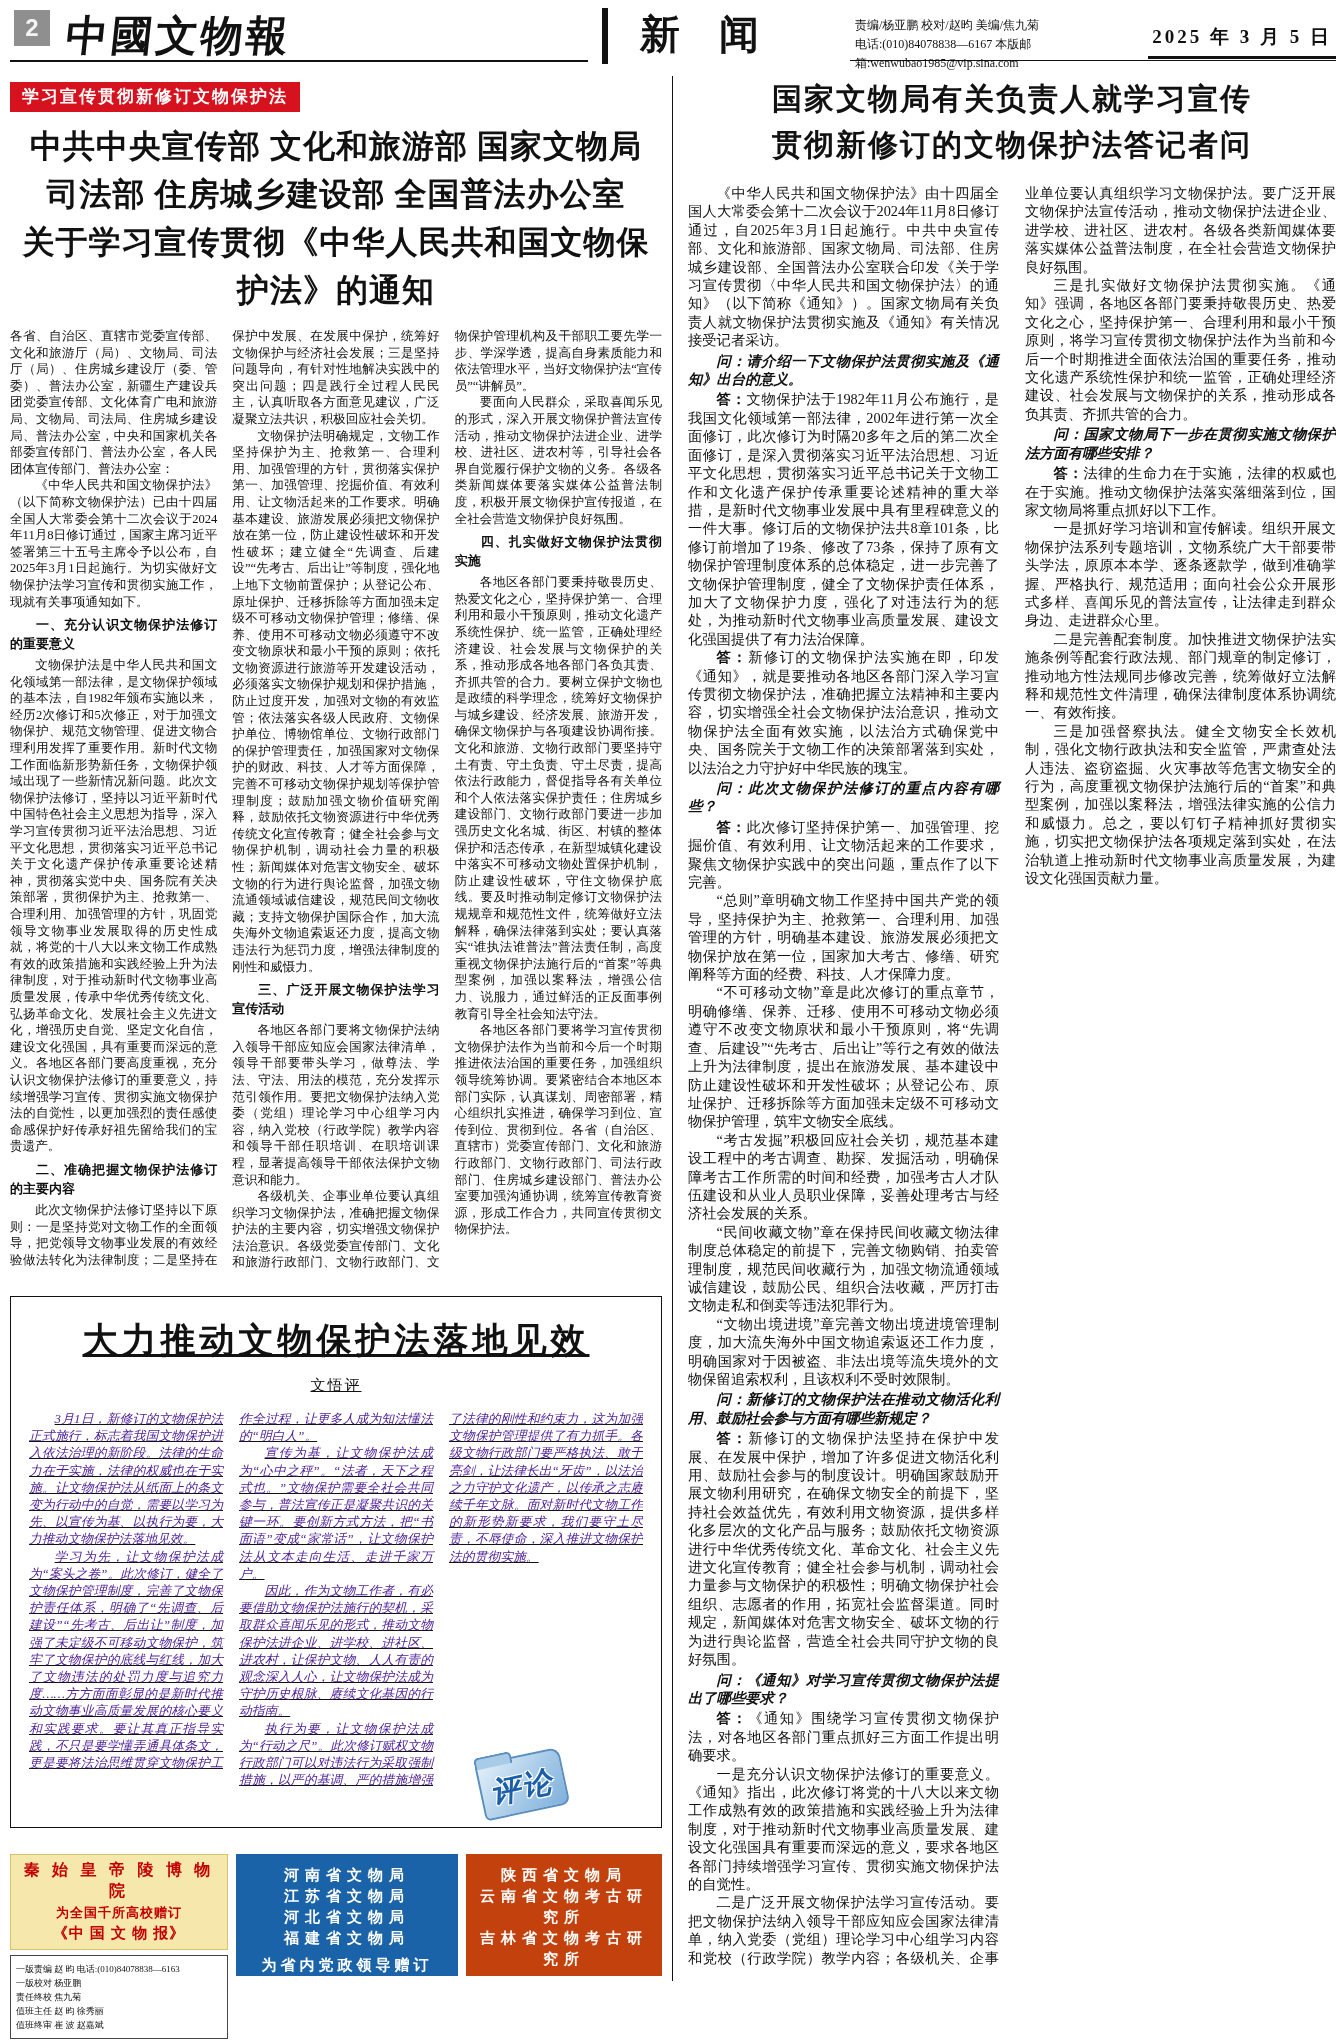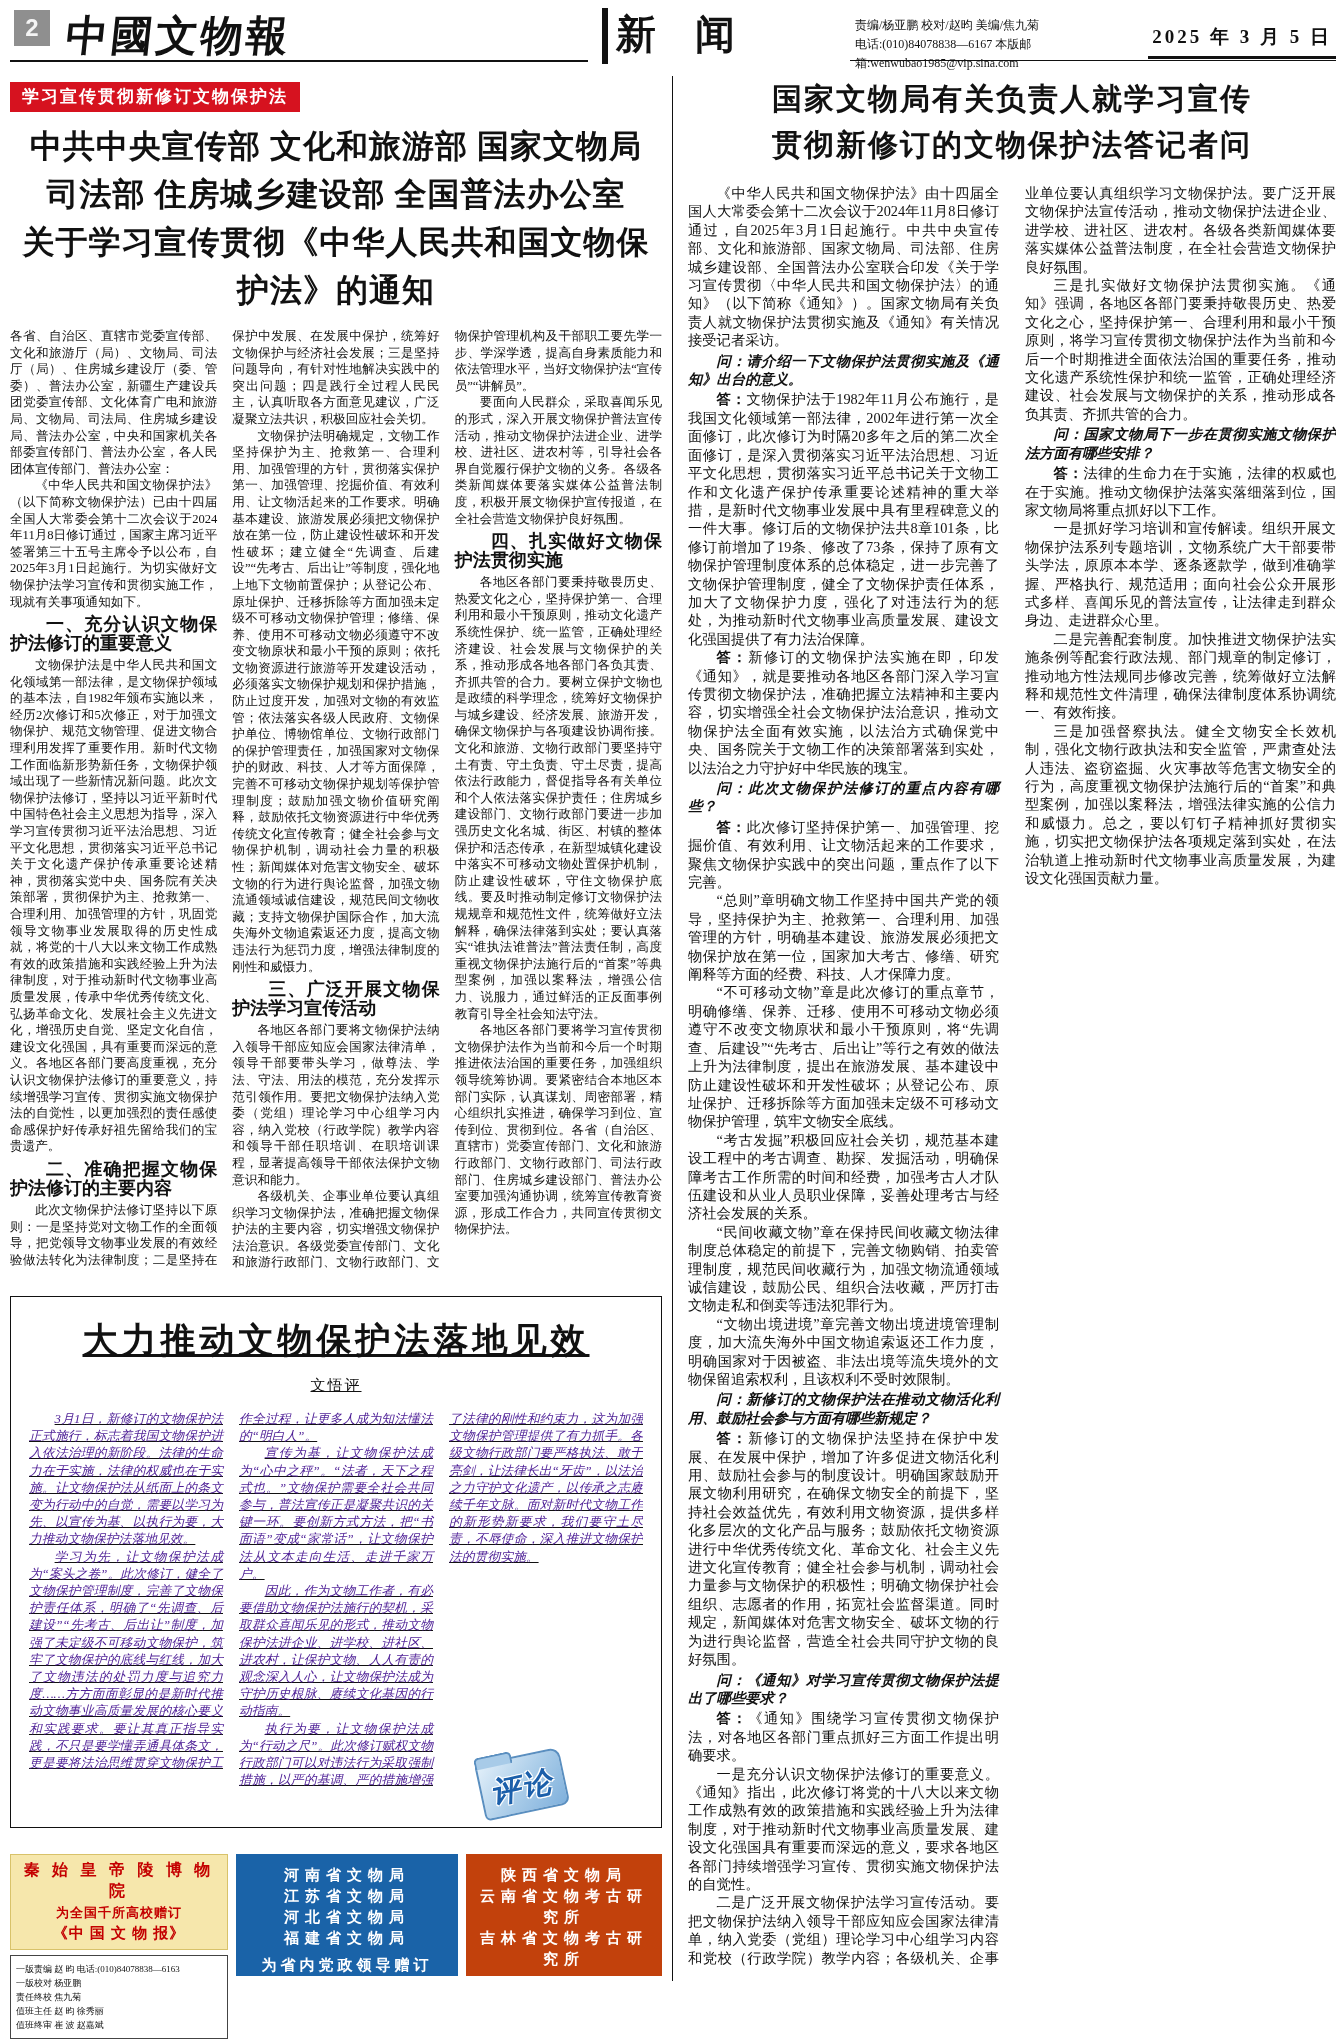--- a/index.html
+++ b/index.html
@@ -11,36 +11,36 @@
   
   .header { position:absolute; left:10px; top:8px; width:1326px; height:58px; }
   .hdr-rule-left { position:absolute; left:0; top:52px; width:578px; height:2px; background:#111; }
   .hdr-rule-right { position:absolute; left:840px; top:52px; width:486px; height:1px; background:#111; }
   .pagenum { position:absolute; left:4px; top:2px; width:36px; height:36px; background:#8f8f8f;
     color:#f4f4f4; font-family:"Liberation Sans",sans-serif; font-size:24px; font-weight:bold;
     text-align:center; line-height:36px; }
   .masthead { position:absolute; left:56px; top:0px; font-size:42px; font-weight:bold;
     transform:skewX(-6deg); letter-spacing:3px; }
   .section-title { position:absolute; left:592px; top:0px; height:56px; border-left:6px solid #111;
-    padding-left:8px; font-family:"Liberation Sans",sans-serif; font-weight:bold; font-size:40px;
+    padding-left:32px; font-family:"Liberation Sans",sans-serif; font-weight:bold; font-size:40px;
     letter-spacing:14px; line-height:52px; }
   .hdr-info { position:absolute; left:845px; top:8px; width:330px; font-size:12px; line-height:19px; }
   .hdr-date { position:absolute; right:0px; top:16px; font-size:19px; letter-spacing:3px;
     border-bottom:3px solid #111; padding:0 4px 6px 4px; font-weight:bold; }
   
   .left-sec { position:absolute; left:10px; top:82px; width:652px; }
   .badge { display:inline-block; background:#d6121f; color:#fff; font-family:"Liberation Sans",sans-serif;
     font-weight:bold; font-size:17px; padding:3px 12px 4px; letter-spacing:2px; }
   .notice-headline { margin-top:10px; text-align:center; font-weight:bold; font-size:32px;
     line-height:48px; letter-spacing:1px; }
   .notice-body { margin-top:14px; height:950px; column-count:3; column-gap:15px; column-fill:auto;
     overflow:hidden; font-size:12.6px; line-height:16.6px; text-align:justify; }
   .notice-body p { text-indent:2em; }
   .notice-body p.noindent { text-indent:0; }
-  .sub { font-family:"Liberation Sans",sans-serif; font-weight:bold; font-size:18px;
+  .sub { font-family:"Liberation Sans",sans-serif; font-weight:bold; font-size:13px;
     line-height:19px; margin:5px 0 4px; text-indent:2em; }
   
   .comment-box { position:relative; margin-top:18px; border:1px solid #111; width:652px; height:532px;
     padding:20px 18px 10px;text-decoration:underline; }
   .comment-title { text-align:center; font-family:"Liberation Sans",sans-serif; font-weight:bold;
     font-size:35px; letter-spacing:4px; }
   .comment-byline { text-align:center; font-size:15px; margin-top:12px; letter-spacing:2px; }
   .comment-body { margin-top:16px; height:388px; column-count:3; column-gap:16px; column-fill:auto;
     overflow:hidden; font-size:12.8px; line-height:17.2px; font-style:italic; text-align:justify; color:#4c1d95; }
   .comment-body p { text-indent:2em; }

